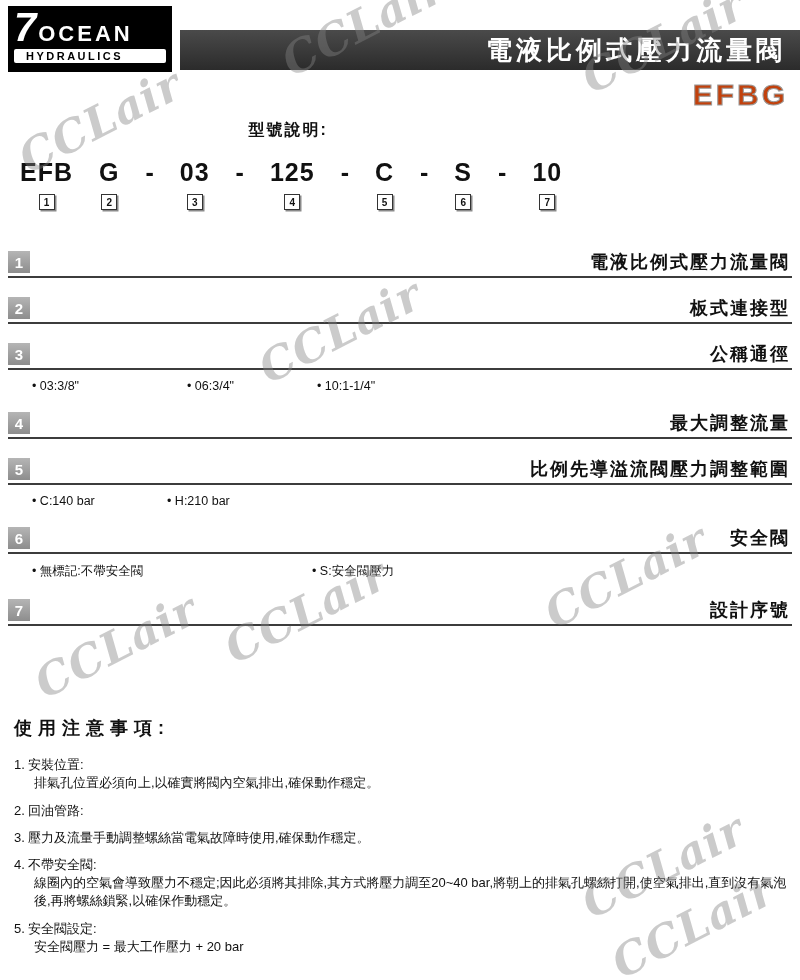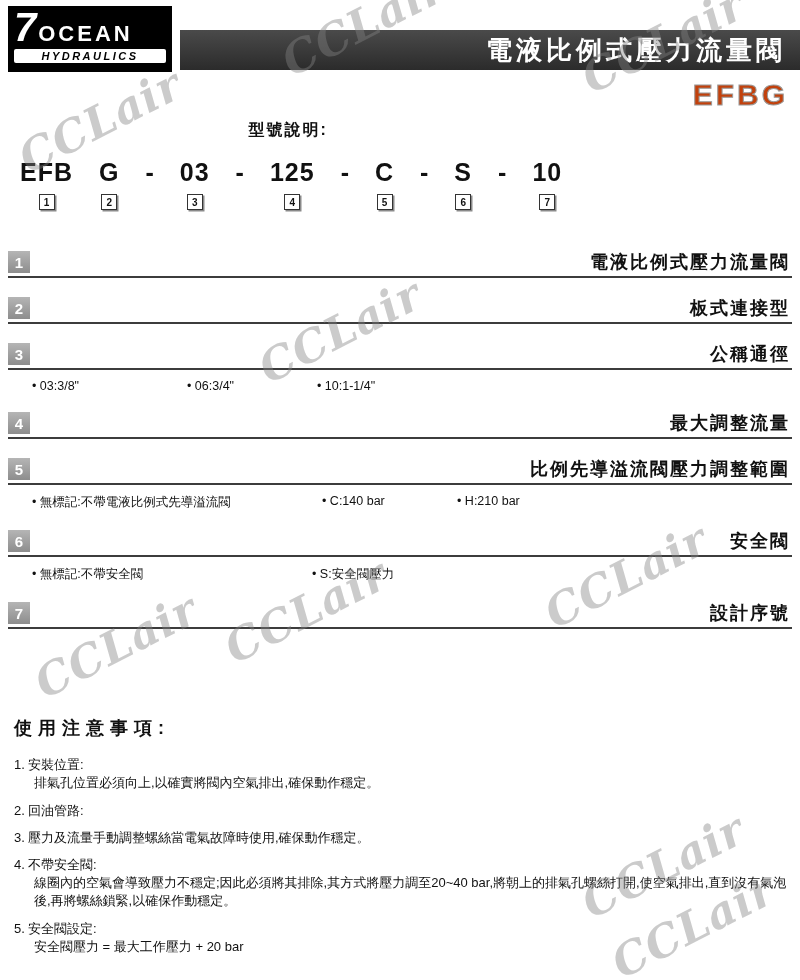--- a/index.html
+++ b/index.html
@@ -9,21 +9,21 @@
     overflow:hidden;
   }
 
   
   .logo {position:absolute; left:8px; top:6px; width:164px; height:66px;
          background:#000; box-sizing:border-box; padding:3px 6px 4px;}
   .logo-top {display:flex; align-items:baseline; color:#fff;}
   .logo-seven {font-size:40px; font-weight:bold; font-style:italic; line-height:36px; margin-right:2px;}
   .logo-ocean {font-size:22px; font-weight:bold; letter-spacing:3px;}
   .logo-strip {margin-top:2px; background:#fff; color:#000; font-size:11px; font-weight:bold;
-               letter-spacing:2.5px; text-align:center; padding:1px 12px; border-radius:2px;font-style:italic;}
+               letter-spacing:2.5px; padding:1px 12px; border-radius:2px;}
 
   .title-bar {position:absolute; left:180px; top:30px; right:0; height:40px;
               background:linear-gradient(180deg,#4a4a4a,#2b2b2b);
               display:flex; align-items:center; justify-content:flex-end;
               padding-right:14px; box-sizing:border-box;}
   .title-bar .title {color:#fff; font-size:26px; font-weight:bold; letter-spacing:4px; white-space:nowrap;}
 
   .series {position:absolute; right:12px; top:78px; font-size:30px; font-weight:bold;
            letter-spacing:3px; color:#c2410c; -webkit-text-stroke:1px #9a9a9a;}
 
@@ -166,21 +166,20 @@
         <span class="section-title">最大調整流量</span>
       </div>
     </div>
 
     <div class="section">
       <div class="section-head">
         <span class="num-box">5</span>
         <span class="section-title">比例先導溢流閥壓力調整範圍</span>
       </div>
       <div class="options">
-        <span class="opt" style="min-width:290px">無標記:不帶電液比例式先導溢流閥</span>
         <span class="opt" style="min-width:135px">C:140 bar</span>
         <span class="opt">H:210 bar</span>
       </div>
     </div>
 
     <div class="section">
       <div class="section-head">
         <span class="num-box">6</span>
         <span class="section-title">安全閥</span>
       </div>

